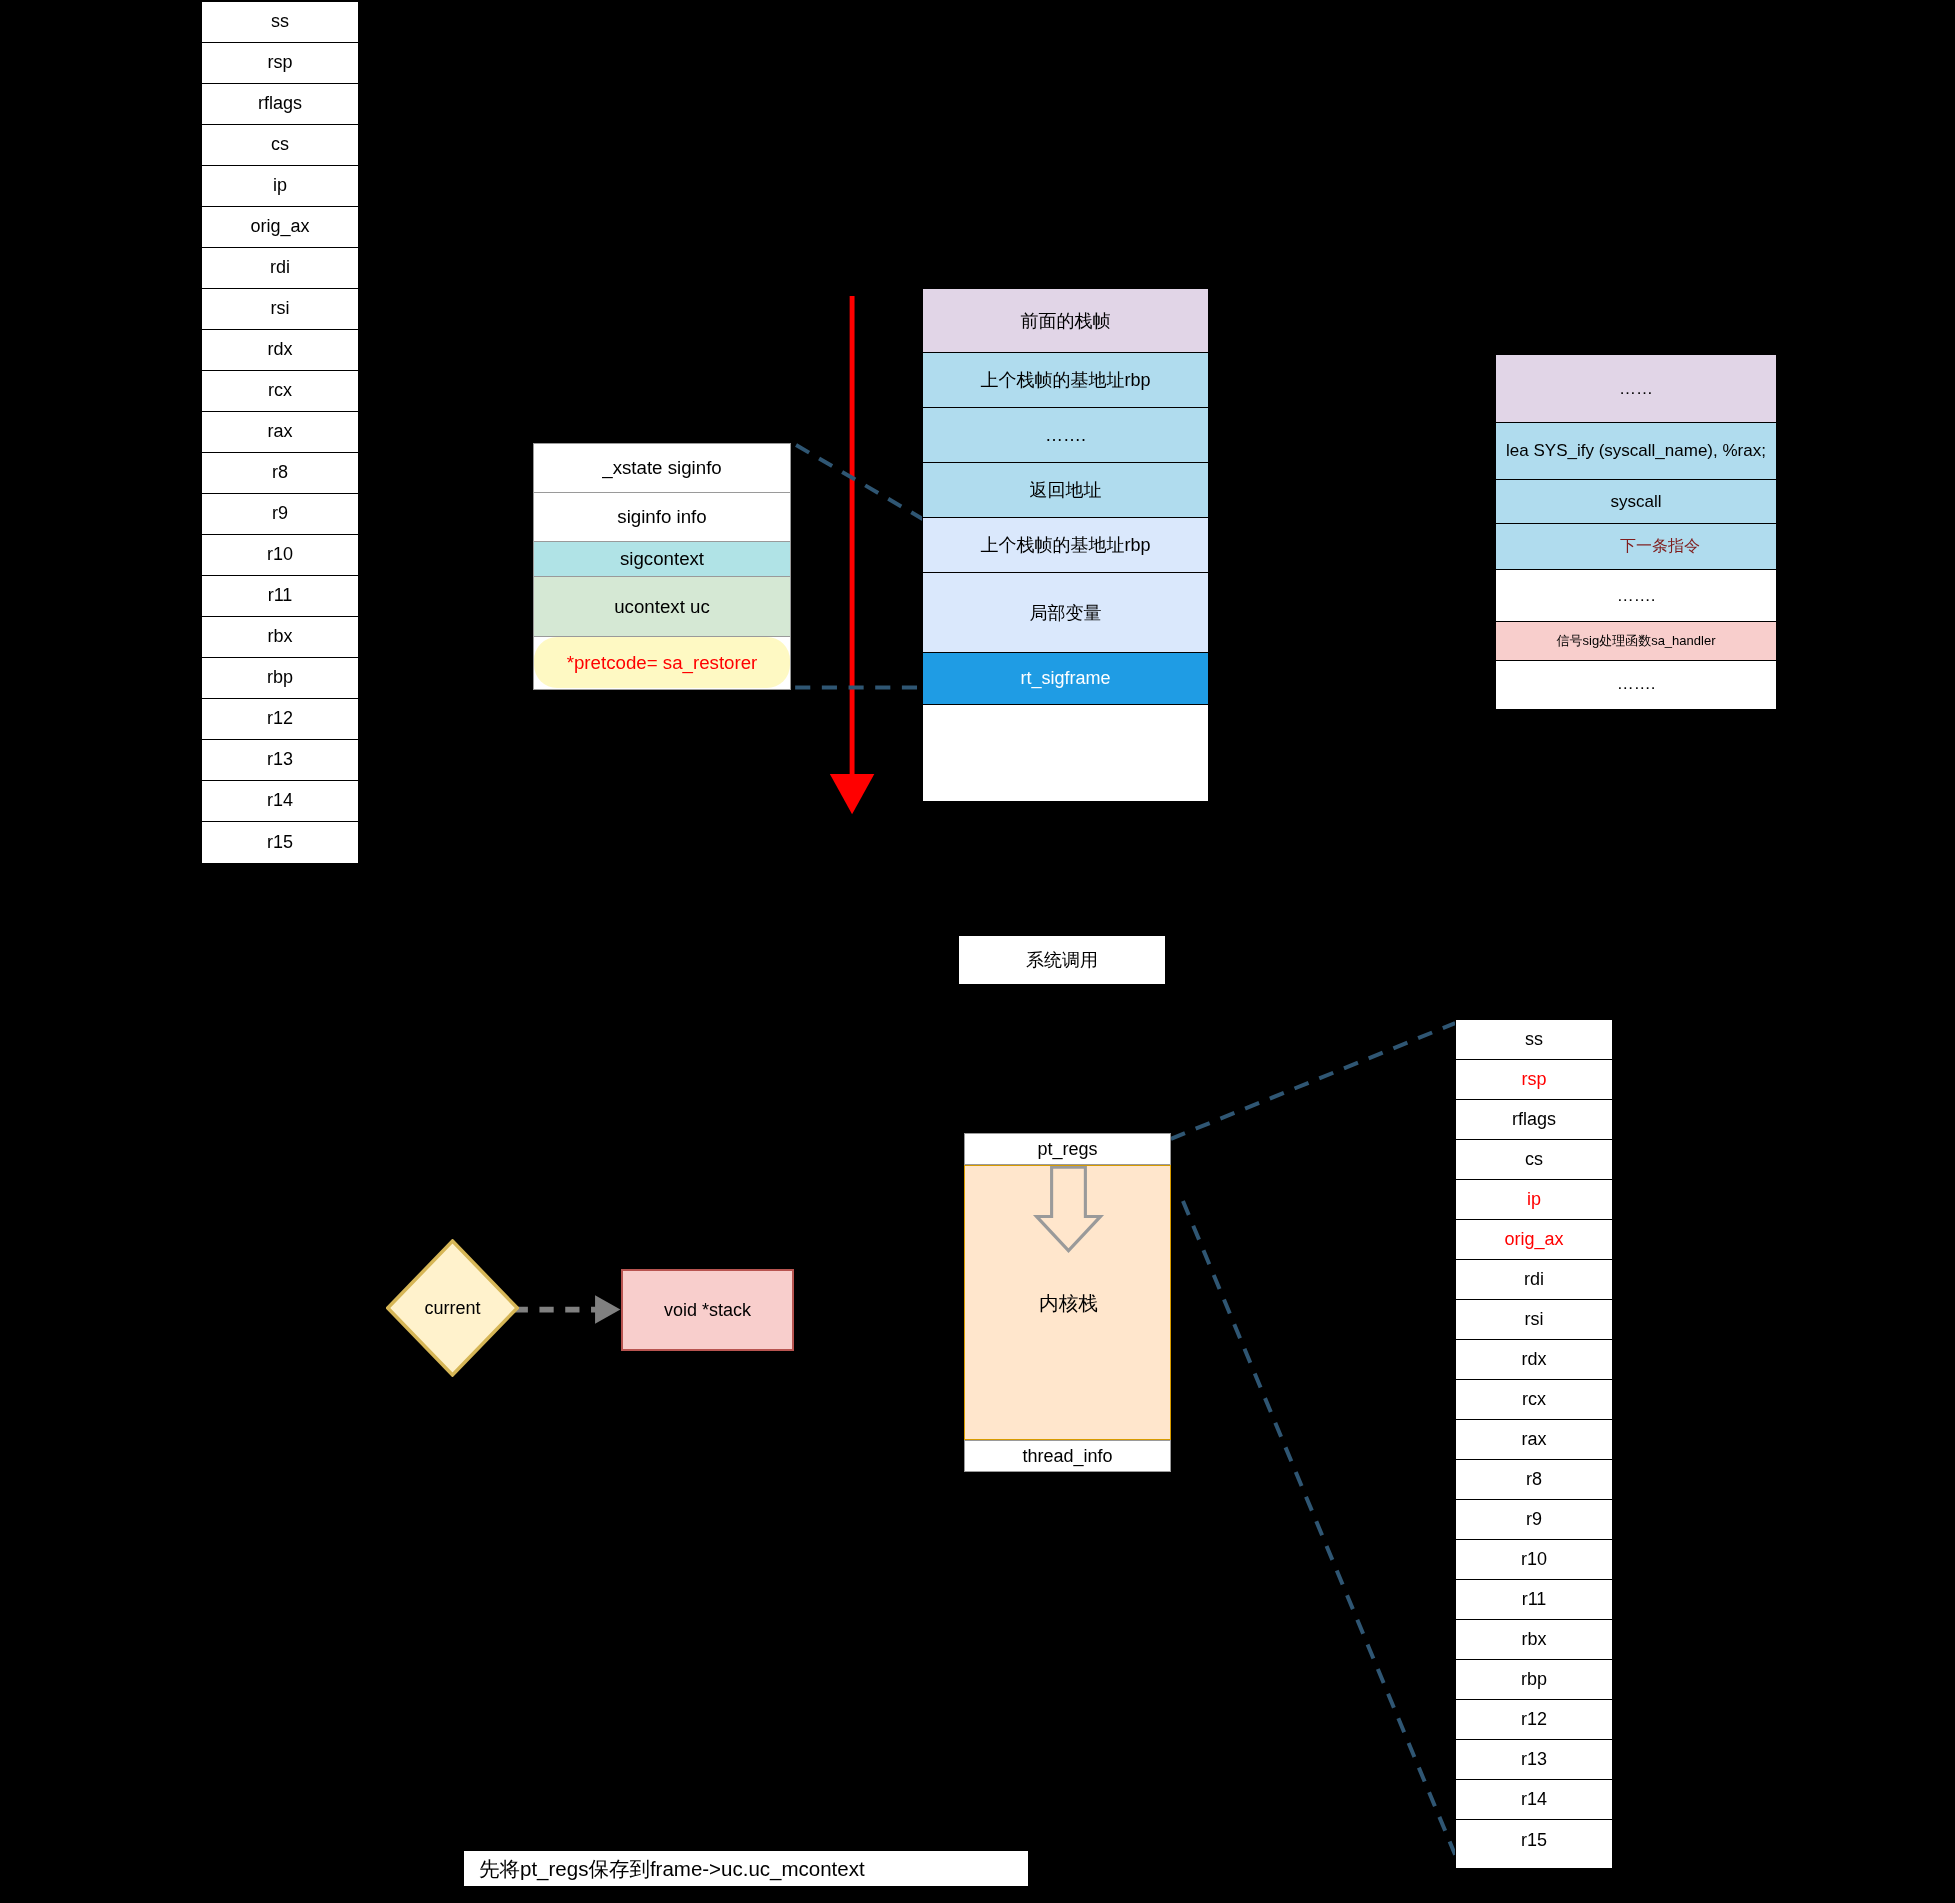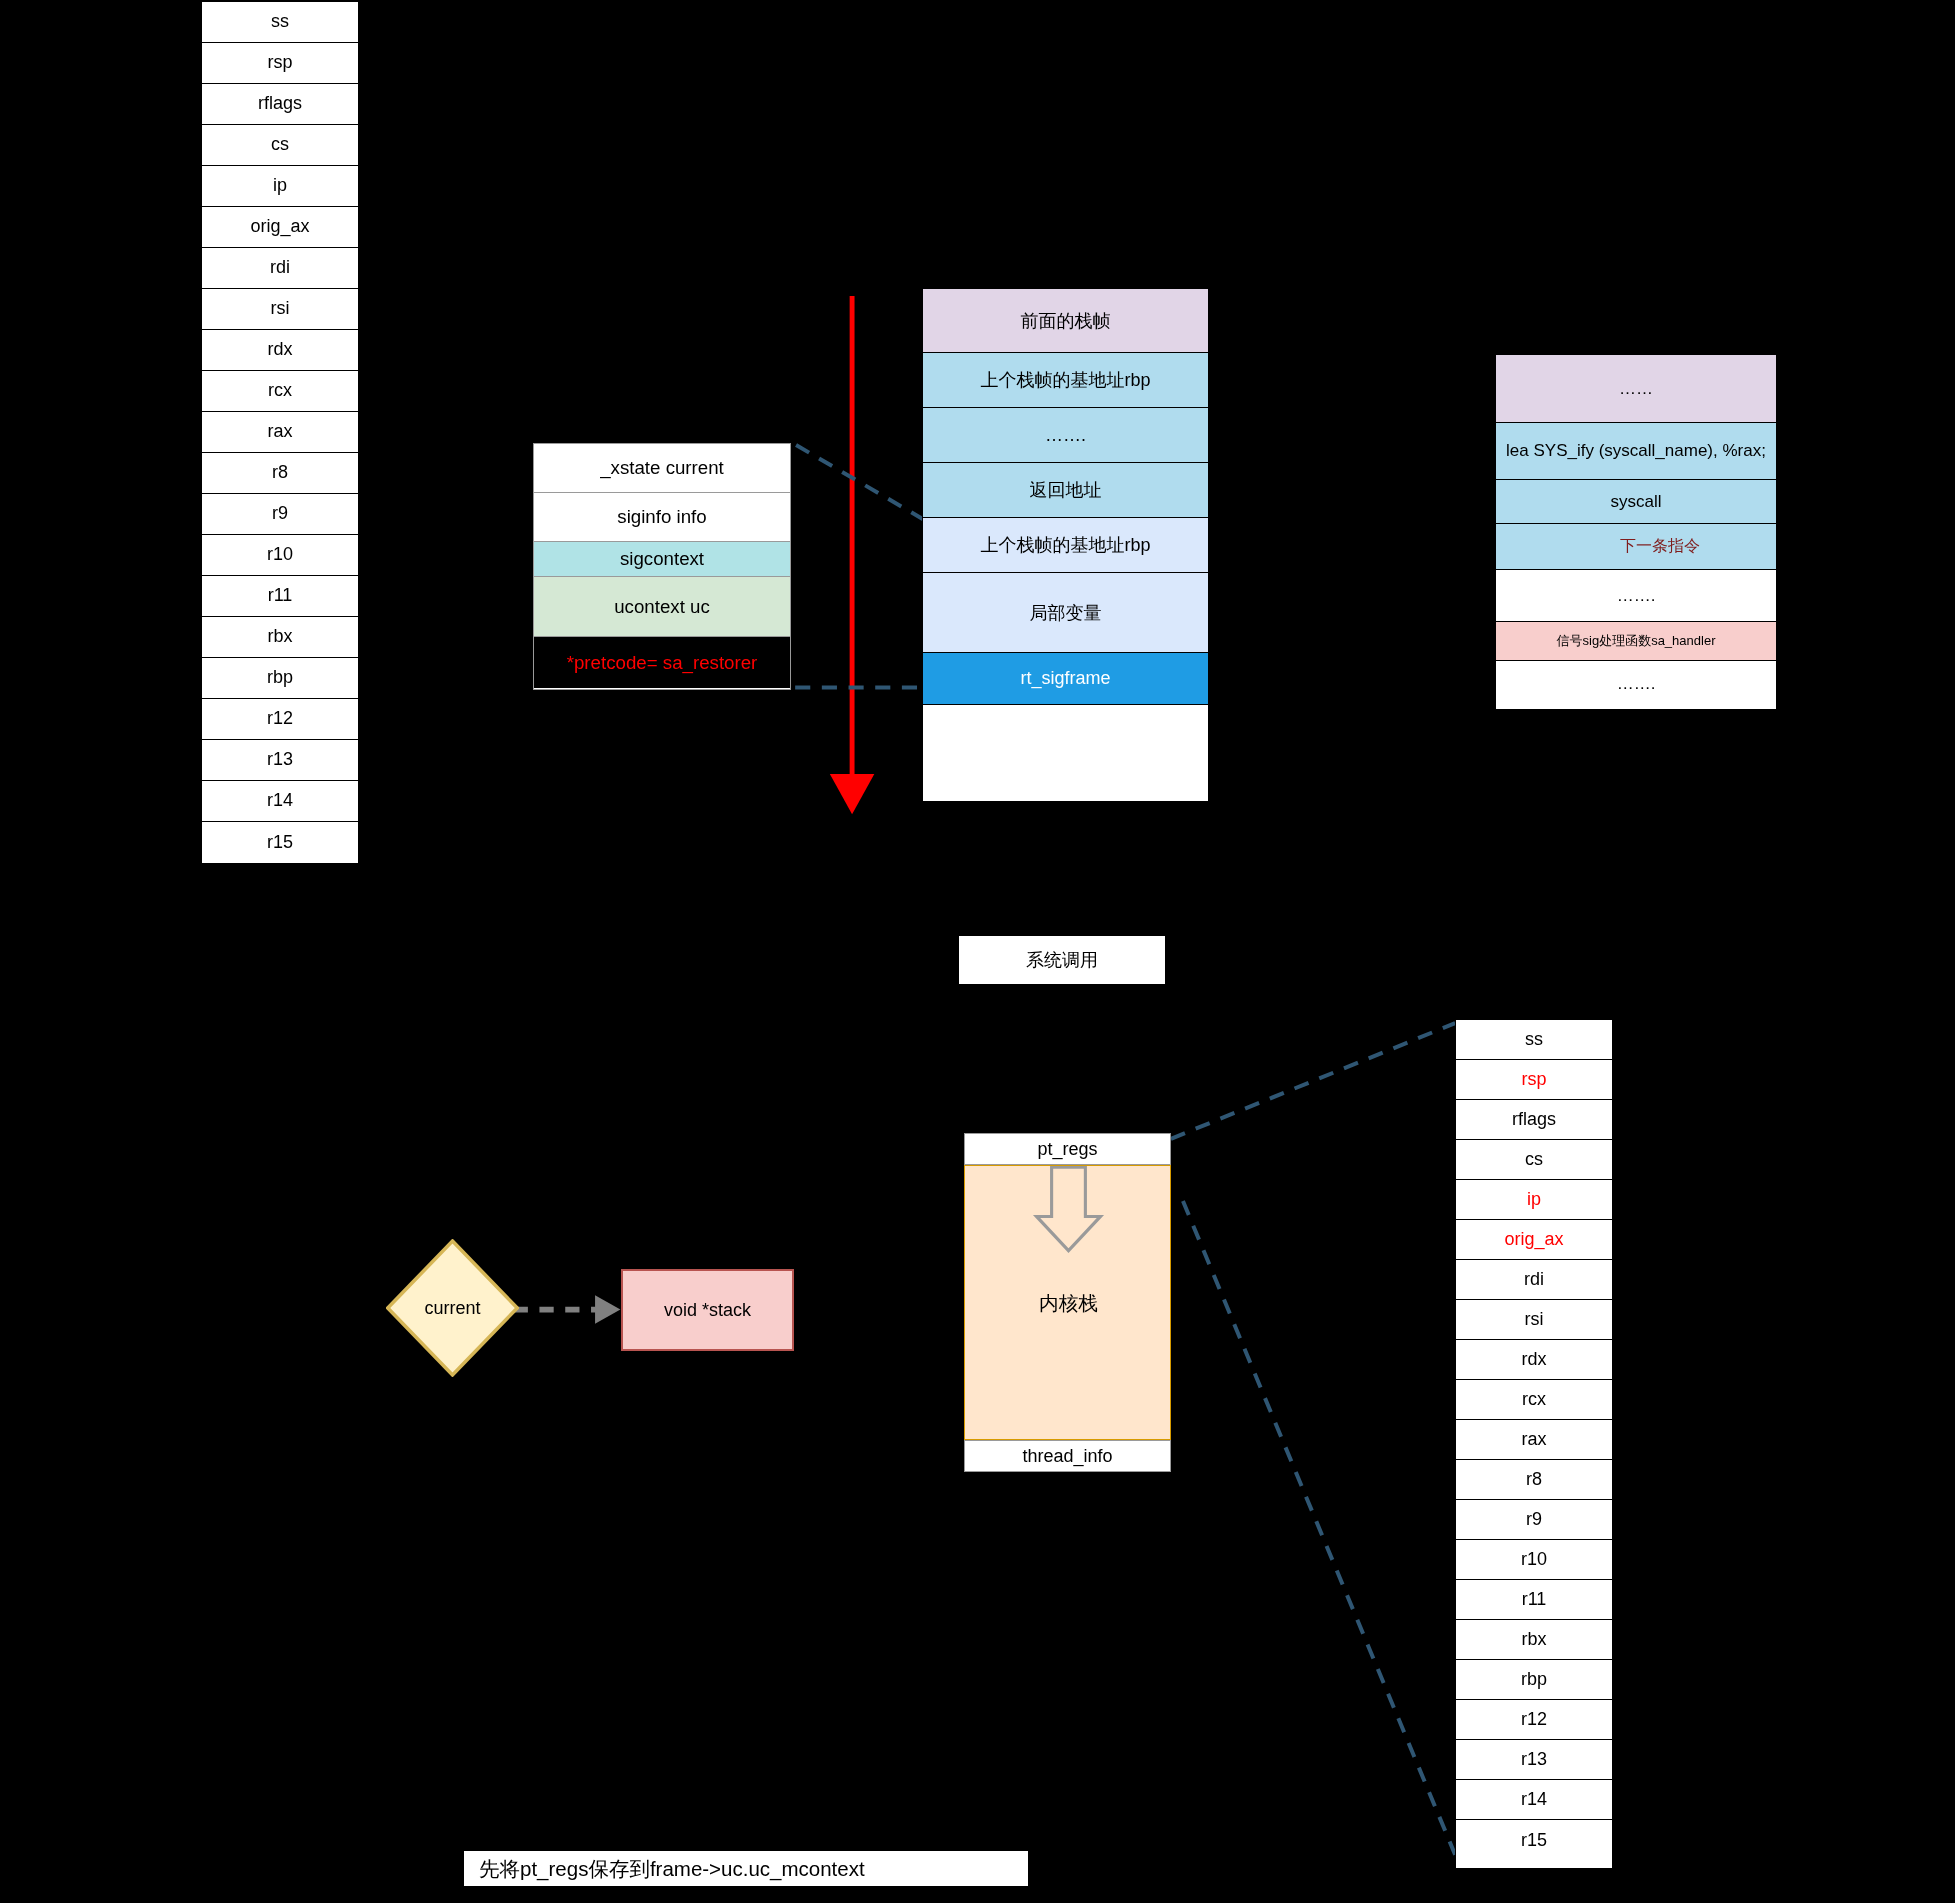--- a/index.html
+++ b/index.html
@@ -112,32 +112,32 @@
       <div class="regrow" style="height: 41px;">
         <span>r14</span>
       </div>
       <div class="regrow" style="height: 41px;">
         <span>r15</span>
       </div>
     </div>
 
   <div class="stack" style="left:533px;top:443px;width:258px;height:247px;border:1.8px solid #9a9a9a;background:#fff;" id="tbl-sigframe">
       <div class="srow" style="height: 49px; background: rgb(255, 255, 255); color: rgb(0, 0, 0); font-size: 18.7px; border-bottom-color: rgb(154, 154, 154);">
-        <span>_xstate current</span>
+        <span>_xstate siginfo</span>
       </div>
       <div class="srow" style="height: 49px; background: rgb(255, 255, 255); color: rgb(0, 0, 0); font-size: 18.7px; border-bottom-color: rgb(154, 154, 154);">
         <span>siginfo info</span>
       </div>
       <div class="srow" style="height: 35px; background: rgb(176, 227, 230); color: rgb(0, 0, 0); font-size: 18.7px; border-bottom-color: rgb(154, 154, 154);">
         <span>sigcontext</span>
       </div>
       <div class="srow" style="height: 60px; background: rgb(213, 232, 212); color: rgb(0, 0, 0); font-size: 18.7px; border-bottom-color: rgb(154, 154, 154);">
         <span>ucontext uc</span>
       </div>
-      <div class="srow" style="height: 51px; background: #000000; color: rgb(255, 0, 0); font-size: 18.7px; border-bottom-color: rgb(154, 154, 154);">
+      <div class="srow" style="height: 51px; background: #fef9c3; color: rgb(255, 0, 0); font-size: 18.7px; border-bottom-color: rgb(154, 154, 154); border-radius: 23px;">
         <span>*pretcode= sa_restorer</span>
       </div>
     </div>
 
   <div class="stack" style="left:922px;top:288px;width:287px;height:514px;border:1.3px solid #000;background:#fff;" id="tbl-userstack">
       <div class="srow" style="height: 64px; background: rgb(225, 213, 231); color: rgb(0, 0, 0); font-size: 18px; border-bottom-color: rgb(0, 0, 0);">
         <span>前面的栈帧</span>
       </div>
       <div class="srow" style="height: 55px; background: rgb(176, 220, 238); color: rgb(0, 0, 0); font-size: 18px; border-bottom-color: rgb(0, 0, 0);">
         <span>上个栈帧的基地址rbp</span>

